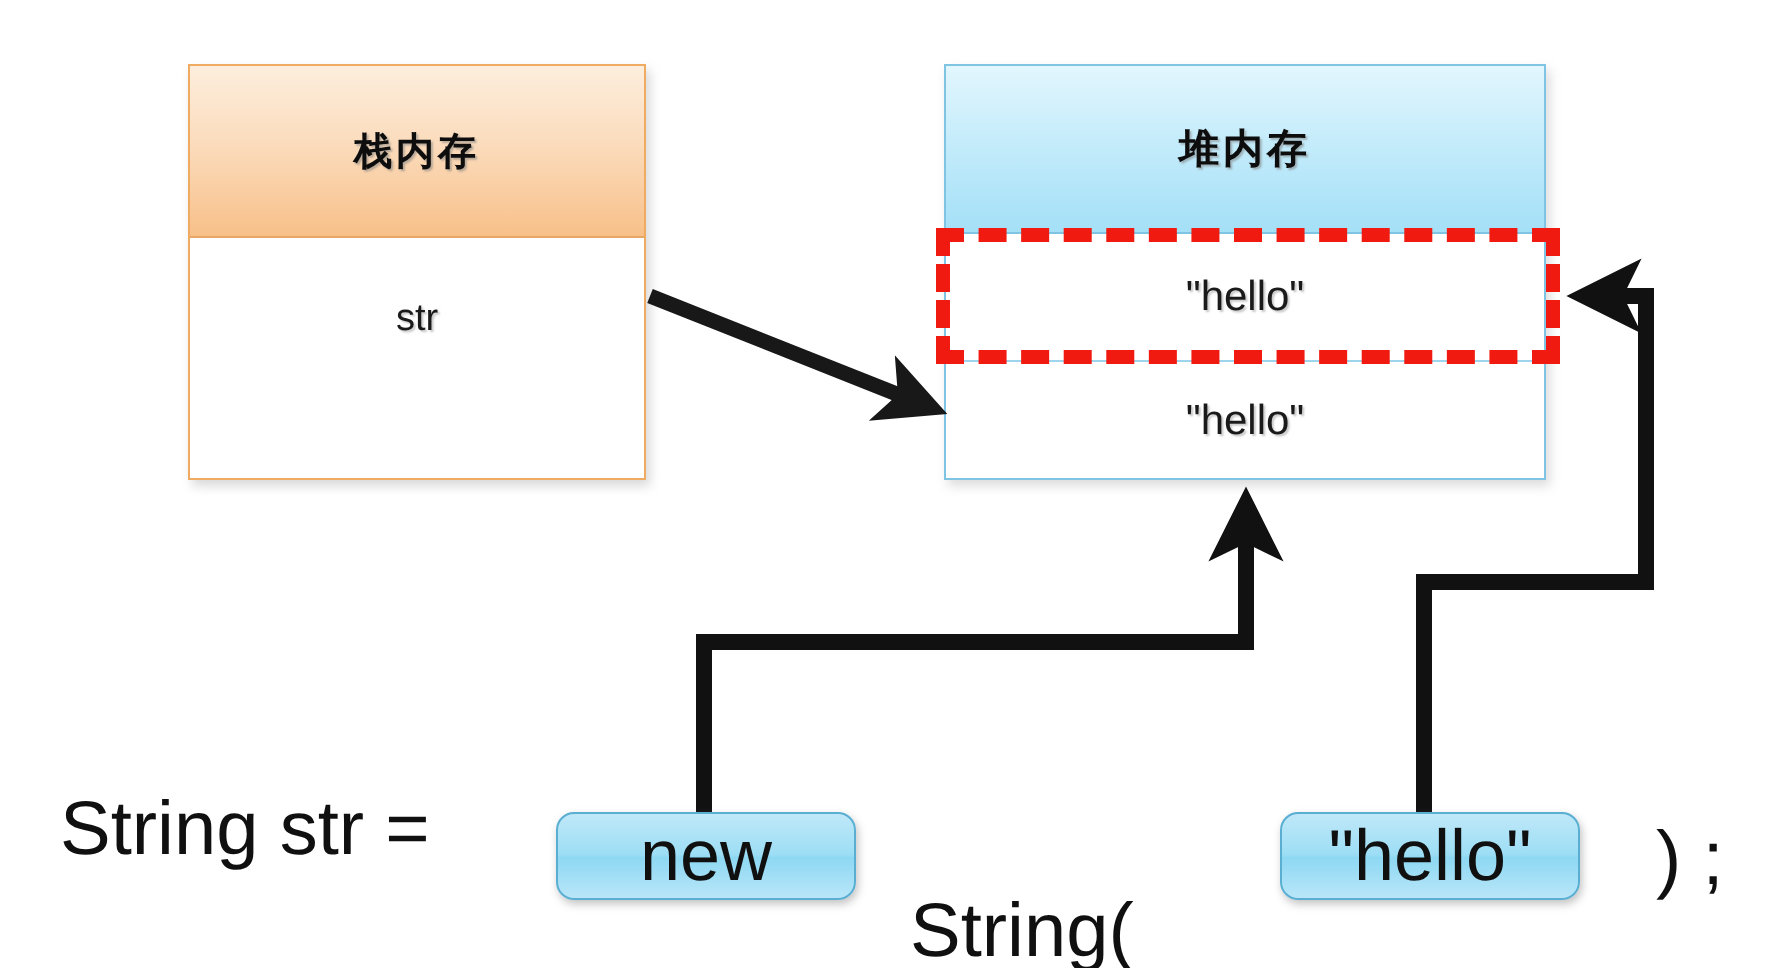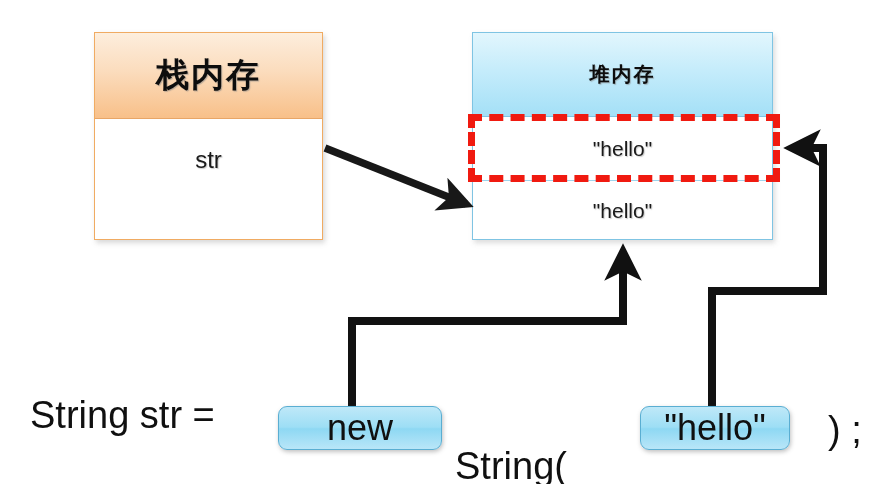--- a/index.html
+++ b/index.html
@@ -53,29 +53,29 @@
     box-shadow: 2px 3px 5px rgba(120,120,120,0.28);
     background: #ffffff;
   }
   #stack-header {
     left: 0;
     top: 0;
     width: 227px;
     height: 86px;
     background: linear-gradient(to bottom, #fdeedd 0%, #fbdcbd 45%, #f8c089 100%);
     border-bottom: 1px solid #e8a667;
-    font-size: 33px;
+    font-size: 19px;
   }
   #stack-row-1 {
     left: 0;
     top: 87px;
     width: 227px;
     height: 80px;
     border-bottom: 1px solid #f0ab62;
-    font-size: 24px;
+    font-size: 19px;
   }
   #stack-row-2 {
     left: 0;
     top: 152px;
     width: 227px;
     height: 54px;
   }
 
   
   #heap-box {
@@ -190,21 +190,21 @@
       <path d="M352,406 L352,321 L623,321 L623,252" stroke="#111111" stroke-width="8" fill="none" stroke-linejoin="miter" marker-end="url(#arrowhead)"></path>
     </g>
 
     <g>
       <path d="M712,406 L712,291 L823,291 L823,148 L792,148" stroke="#111111" stroke-width="8" fill="none" stroke-linejoin="miter" marker-end="url(#arrowhead)"></path>
     </g>
   </svg>
 
   <div class="code-text" style="left:30px; top:396px;">String str =</div>
 
-  <div class="pill" style="left:278px; top:406px; width:164px; height:44px;">new</div>
+  <div class="pill" style="left:278px; top:406px; width:150px; height:44px;">new</div>
 
   <div class="code-text" style="left:455px; top:411px;margin-top:36px;">String(</div>
 
   <div class="pill" style="left:640px; top:406px; width:150px; height:44px;">"hello"</div>
 
   <div class="code-text" style="left:828px; top:411px;">) ;</div>
 
 </div>
 
 </body></html>

